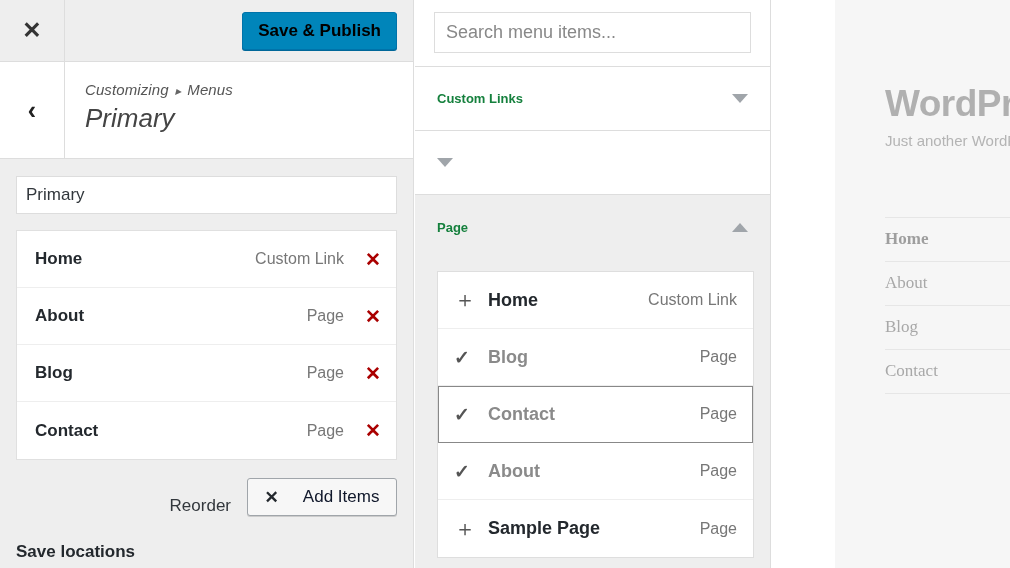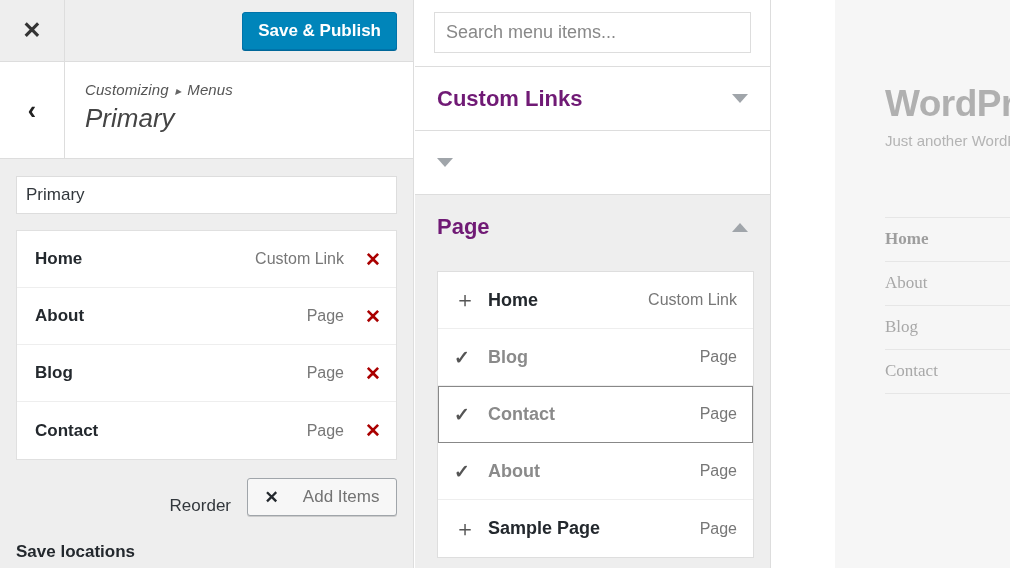--- a/index.html
+++ b/index.html
@@ -30,21 +30,21 @@
     display: flex; align-items: center; justify-content: center;
     cursor: pointer; background: #eee;
   }
   .close-btn .glyph { font-size: 23px; color: #333; font-weight: 700; line-height: 1; }
   .save-btn {
     position: absolute; right: 16px; top: 12px;
     height: 38px; padding: 0 15px;
     background: #0085ba;
     border: 1px solid #0073aa;
     border-radius: 3px;
-    color: #ffffff;
+    color: #000000;
     font-size: 17px; font-weight: 700;
     display: flex; align-items: center; justify-content: center;
     cursor: pointer;
     box-shadow: 0 1px 0 #006799;
   }
 
   .section-header {
     position: relative; height: 97px;
     background: #fff;
     border-bottom: 1px solid #ddd;
@@ -114,21 +114,21 @@
     background: #f7f7f7;
     border: 1px solid #a0a5aa;
     border-radius: 3px;
     display: flex; align-items: center; justify-content: center;
     gap: 9px;
     padding: 0 14px;
     cursor: pointer;
     box-shadow: 0 1px 0 #ccc;
   }
   .add-items-btn .glyph { font-size: 17px; font-weight: 700; color: #23282d; line-height: 1; }
-  .add-items-btn .lbl { font-size: 17px; color: #737373; margin-left: 15px; }
+  .add-items-btn .lbl { font-size: 17px; color: #0f172a; margin-left: 15px; }
 
   .menu-locations-title {
     margin-top: 26px;
     font-size: 17px; font-weight: 700; color: #23282d;
   }
 
   
   .mid-panel {
     position: absolute; left: 415px; top: 0;
     width: 356px; height: 568px;
@@ -152,21 +152,21 @@
 
   .accordion-head {
     height: 64px;
     background: #fff;
     border-bottom: 1px solid #ddd;
     display: flex; align-items: center;
     padding: 0 22px 0 22px;
     cursor: pointer;
   }
   .accordion-head.expanded { background: #eee; border-bottom: none; }
-  .accordion-head .ah-title { flex: 1; font-size: 22px; font-weight: 700; color: #701a75; }
+  .accordion-head .ah-title { flex: 1; font-size: 13px; font-weight: 700; color: #15803d; }
   .tri {
     width: 0; height: 0;
     border-left: 8px solid transparent;
     border-right: 8px solid transparent;
   }
   .tri.down { border-top: 9px solid #a0a5aa; }
   .tri.up { border-bottom: 9px solid #a0a5aa; }
 
   .avail-list {
     margin: 12px 16px 0 22px;

